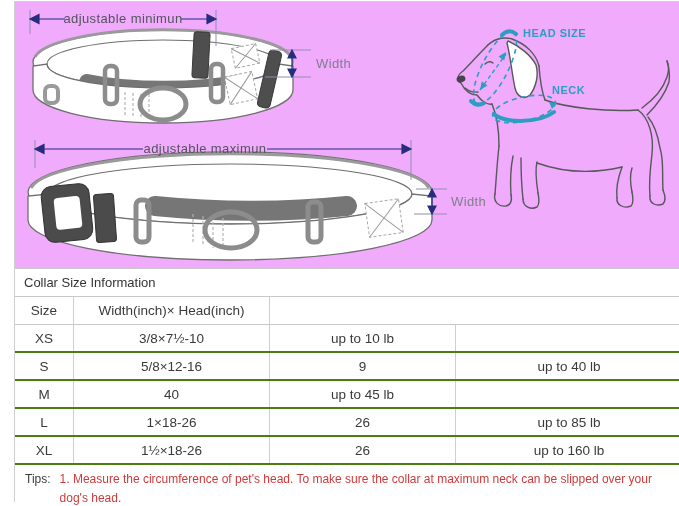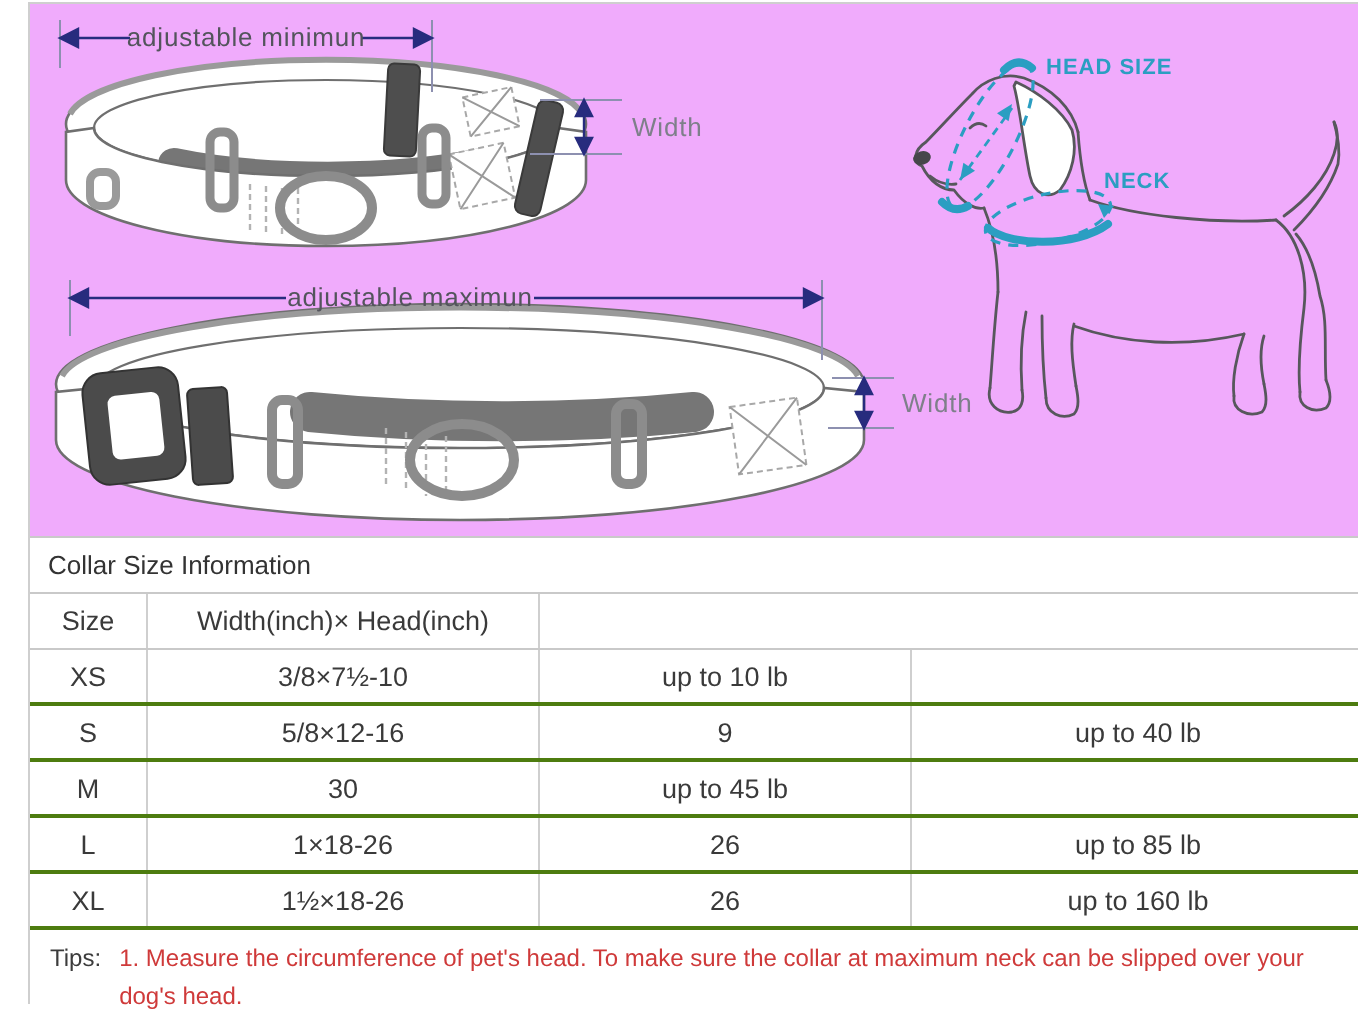--- a/index.html
+++ b/index.html
@@ -222,21 +222,21 @@
         <div>up to 10 lb</div>
       </div>
         <div class="t-row t-data">
         <div>S</div>
         <div>5/8×12-16</div>
         <div>9</div>
         <div>up to 40 lb</div>
       </div>
         <div class="t-row t-data">
         <div>M</div>
-        <div>30</div>
+        <div>40</div>
         <div>up to 45 lb</div>
       </div>
         <div class="t-row t-data">
         <div>L</div>
         <div>1×18-26</div>
         <div>26</div>
         <div>up to 85 lb</div>
       </div>
         <div class="t-row t-data">
         <div>XL</div>

